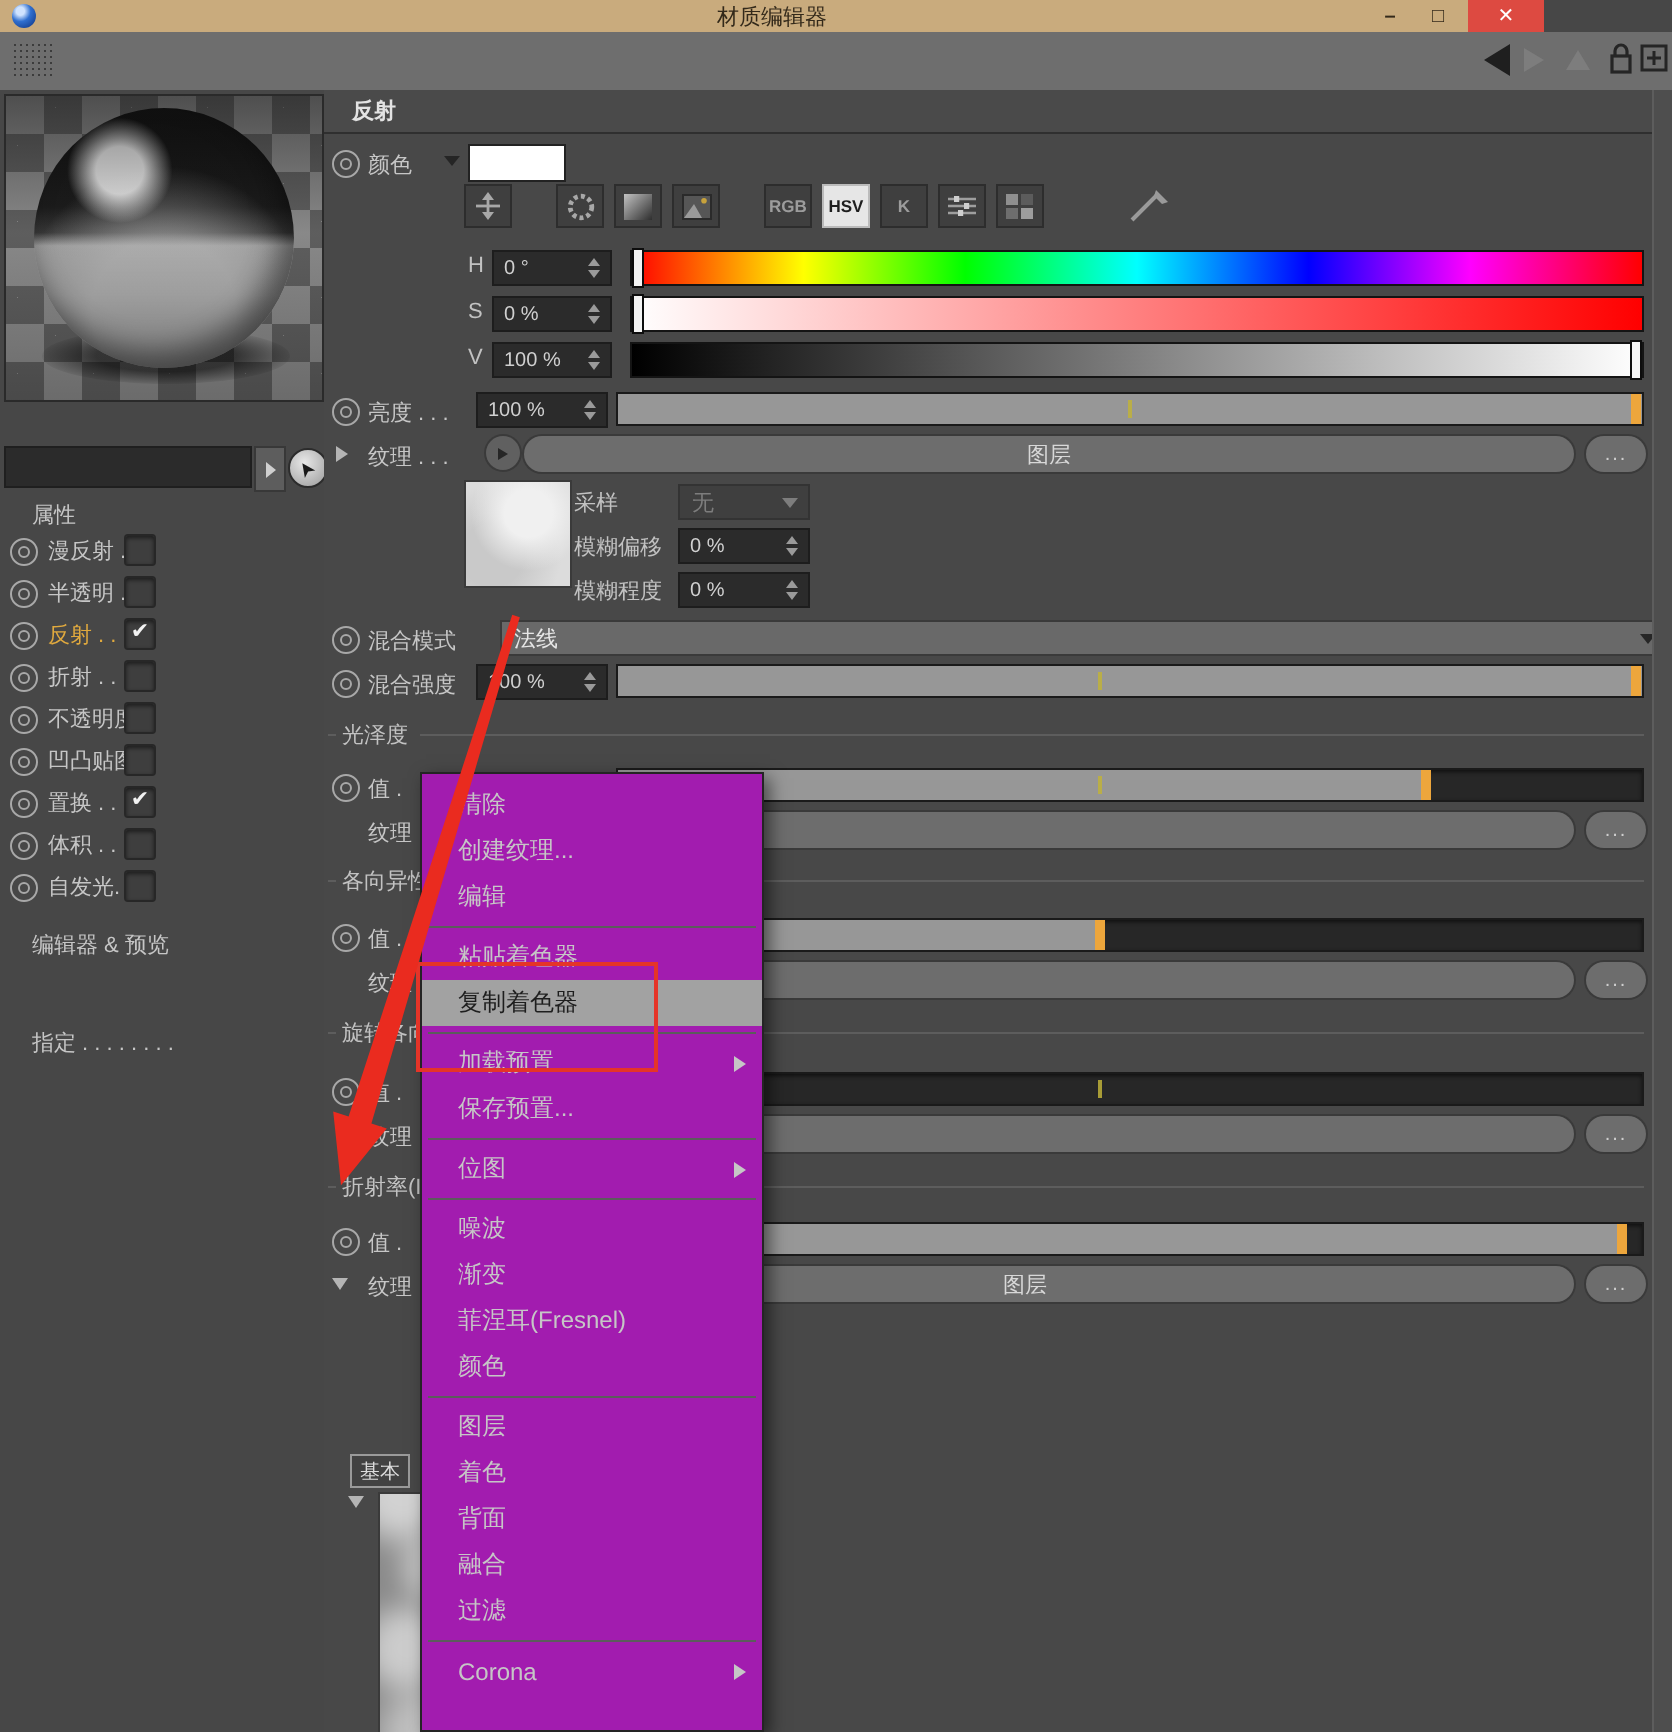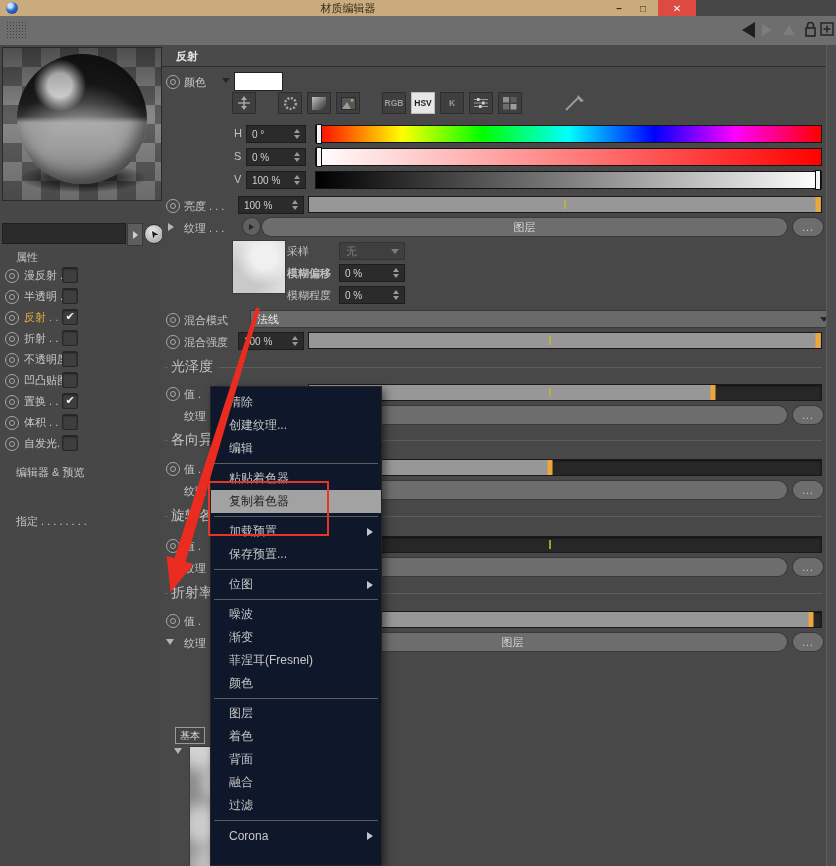--- a/index.html
+++ b/index.html
@@ -1,20 +1,20 @@
 <!DOCTYPE html>
 <html><head>
 <meta charset="utf-8">
 <style>
   html,body{margin:0;padding:0;background:#222;}
   #page{position:relative;width:836px;height:866px;overflow:hidden;
         font-family:"Liberation Sans","DejaVu Sans",sans-serif;
         background:#474747;-webkit-font-smoothing:antialiased;}
   
-  #titlebar{position:absolute;left:0;top:0;width:696px;height:16px;background:#c9ab7d;
+  #titlebar{position:absolute;left:0;top:0;width:772px;height:16px;background:#c9ab7d;
             display:flex;align-items:center;}
   #titlebar .logo{position:absolute;left:6px;top:2px;width:12px;height:12px;border-radius:50%;
             background:radial-gradient(circle at 35% 30%,#cfe3ff 0 18%,#2f6fd0 45%,#123a8a 90%);}
   #titlebar .title{position:absolute;left:0;right:0;text-align:center;font-size:11px;color:#33291a;}
   .tb-btn{position:absolute;top:0;height:16px;font-size:10px;color:#33291a;display:flex;
           align-items:center;justify-content:center;}
   #btn-min{right:66px;width:22px;font-weight:bold;}
   #btn-max{right:42px;width:22px;}
   #btn-close{right:0;width:38px;background:#dd4a41;color:#fff;font-weight:bold;font-size:10px;}
   
@@ -115,21 +115,21 @@
       display:flex;align-items:center;}
   .dropbar .val{flex:1;font-size:11px;color:#e6e6e6;padding-left:6px;}
   .dropbar .caret{width:0;height:0;border-left:4px solid transparent;border-right:4px solid transparent;
       border-top:5px solid #262626;margin-right:5px;}
   .dropbar.disabled{background:#3f3f3f;border-color:#333;}
   .dropbar.disabled .val{color:#7d7d7d;}
   .dropbar.disabled .caret{border-top-color:#7d7d7d;}
   .smalllabel{position:absolute;font-size:11px;color:#c2c2c2;white-space:nowrap;}
   .sec-sep{position:absolute;left:2px;right:14px;height:14px;display:flex;align-items:center;}
   .sec-sep .dash{width:4px;height:1px;background:#5d5d5d;margin-right:3px;}
-  .sec-sep .ttl{font-size:14px;color:#c2c2c2;white-space:nowrap;}
+  .sec-sep .ttl{font-size:11px;color:#c2c2c2;white-space:nowrap;}
   .sec-sep .rule{flex:1;height:1px;background:#5d5d5d;margin-left:6px;}
   #thumb{position:absolute;left:70px;top:195px;width:52px;height:52px;border:1px solid #3a3a3a;
       background:radial-gradient(circle at 60% 30%,#f0f0f0 0 25%,rgba(240,240,240,0) 60%),
                  radial-gradient(circle at 25% 70%,#c9c9c9 0 30%,rgba(201,201,201,0) 65%),#dcdcdc;}
   #swatch{position:absolute;left:72px;top:0px;width:47px;height:17px;background:#ffffff;
       border:1px solid #222;}
   .ddcaret{position:absolute;left:60px;top:6px;width:0;height:0;border-left:4px solid transparent;
       border-right:4px solid transparent;border-top:5px solid #252525;}
   
   #iconbar{position:absolute;left:70px;top:47px;height:22px;display:flex;gap:5px;align-items:center;}
@@ -153,21 +153,21 @@
        radial-gradient(circle at 20% 8%,#d2d2d2 0 9%,transparent 20%),
        radial-gradient(circle at 72% 18%,#555 0 10%,transparent 22%),
        radial-gradient(circle at 35% 34%,#c4c4c4 0 9%,transparent 20%),
        radial-gradient(circle at 80% 52%,#4e4e4e 0 11%,transparent 24%),
        radial-gradient(circle at 22% 62%,#cccccc 0 10%,transparent 22%),
        radial-gradient(circle at 60% 78%,#5a5a5a 0 10%,transparent 22%),
        radial-gradient(circle at 30% 92%,#c0c0c0 0 9%,transparent 20%),#8a8a8a;}
   #noisedisc{position:absolute;left:12px;top:703px;width:0;height:0;border-left:4px solid transparent;
       border-right:4px solid transparent;border-top:6px solid #b5b5b5;}
   
-  #ctxmenu{position:absolute;left:210px;top:386px;width:172px;height:480px;background:#0f172a;
+  #ctxmenu{position:absolute;left:210px;top:386px;width:172px;height:480px;background:#a21caf;
       border:1px solid #242424;box-shadow:3px 3px 8px rgba(0,0,0,.5);z-index:40;box-sizing:border-box;
       padding-top:4px;}
   .mi{height:23px;display:flex;align-items:center;padding:0 8px 0 18px;font-size:12px;color:#c6c6c6;
       white-space:nowrap;}
   .mi .grow{flex:1;}
   .mi.hl{background:#a2a2a2;color:#1e1e1e;}
   .mi .sub{width:0;height:0;border-top:4px solid transparent;border-bottom:4px solid transparent;
       border-left:6px solid #c6c6c6;}
   .msep{height:7px;display:flex;align-items:center;padding:0 3px;}
   .msep::after{content:"";flex:1;height:1px;background:#5c5c5c;}
@@ -410,21 +410,21 @@
           <span>...</span>
         </div>
     </div>
 
     <div id="thumb"></div>
     <span class="smalllabel" style="left:125px;top:199px;">采样</span>
     <div class="dropbar disabled" style="left:177px;top:197px;width:64px;">
       <span class="val">无</span>
         <span class="caret"></span>
     </div>
-    <span class="smalllabel" style="left:125px;top:221px;font-weight:bold;">模糊偏移</span>
+    <span class="smalllabel" style="left:125px;top:221px;">模糊偏移</span>
     <div class="numfield" style="left:177px;top:219px;width:64px;">
       <span class="val">0 %</span>
       <span class="spin">
           <i class="up"></i>
           <i class="dn"></i>
         </span>
     </div>
     <span class="smalllabel" style="left:125px;top:243px;">模糊程度</span>
     <div class="numfield" style="left:177px;top:241px;width:64px;">
       <span class="val">0 %</span>

